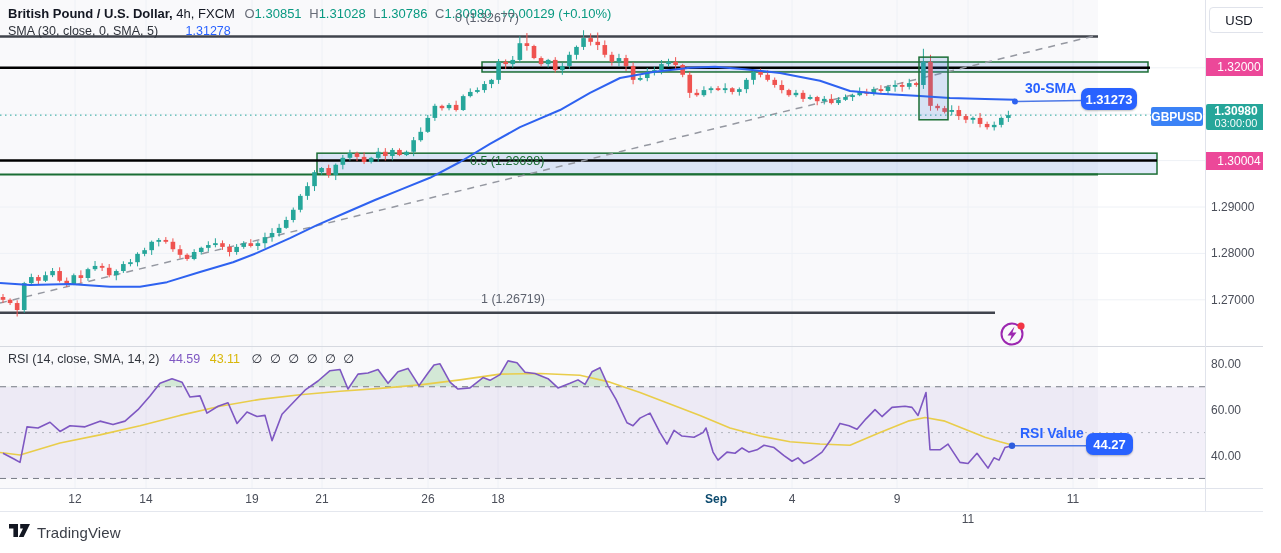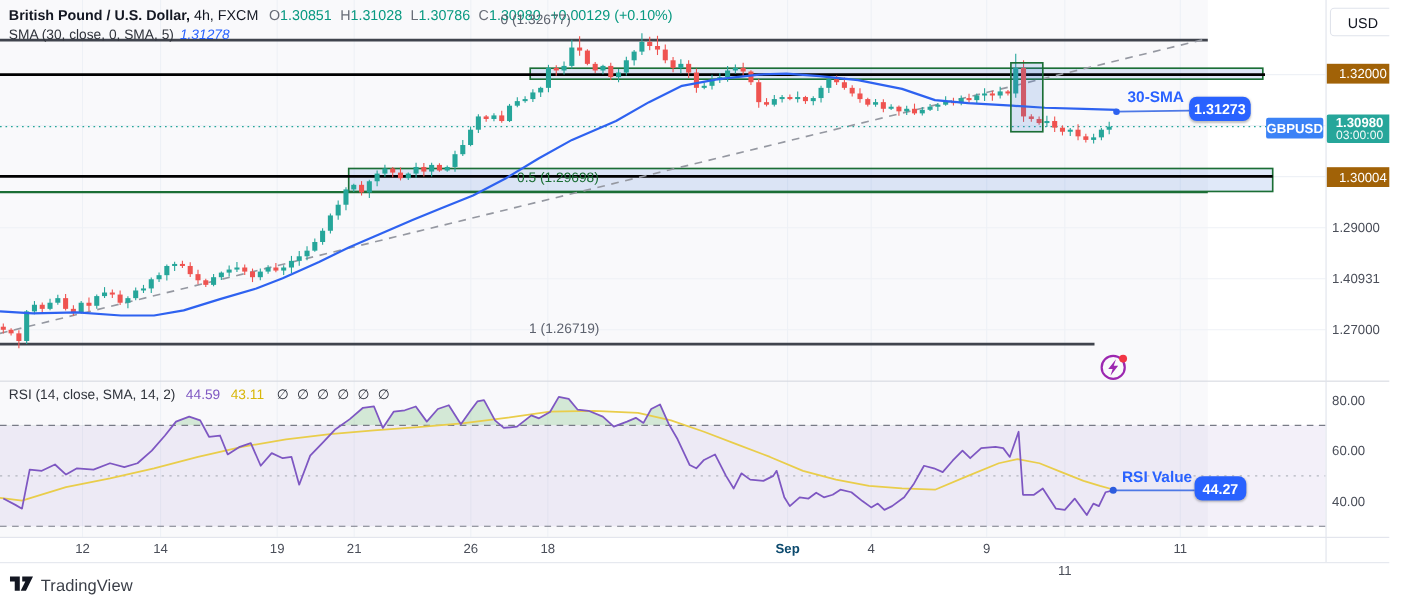--- a/index.html
+++ b/index.html
@@ -11,21 +11,21 @@
   .teal{color:#089981;}
   .blue{color:#2962ff;}
   .gray{color:#686d78;}
   .hdr2{font-size:12.5px;color:#30343c;}
   .fiblabel{font-size:12.5px;color:#5d626e;}
   .fibgreen{font-size:12.5px;color:#1b6e35;}
   .axis-label{font-size:12px;color:#4a4e59;}
   .time-label{font-size:12px;color:#4a4e59;transform:translateX(-50%);}
   .time-label.bold{font-weight:700;color:#0c4a6e;}
   .badge{display:flex;align-items:center;justify-content:center;color:#fff;box-sizing:border-box;}
-  .badge-black{background:#a16207;font-size:12px;width:66px;height:18px;}
+  .badge-black{background:#ec4899;font-size:12px;width:66px;height:18px;}
   .badge-blue{background:#2962ff;font-size:13px;font-weight:700;border-radius:7px;box-shadow:0 1px 2px rgba(0,0,0,.25);}
   .badge-teal{background:#3b82f6;font-size:12px;font-weight:700;border-radius:2px;}
   .badge-teal-axis{background:#26a69a;border-radius:2px;flex-direction:column;justify-content:center;line-height:12px;}
   .badge-teal-axis .l1{font-size:12px;font-weight:700;}
   .badge-teal-axis .l2{font-size:11px;font-weight:400;opacity:.95;}
   .callout{font-size:14px;font-weight:700;color:#2962ff;}
   .usd-btn{display:flex;align-items:center;justify-content:center;width:58px;height:24px;border:1px solid #e0e3eb;
            border-radius:4px;background:#fff;font-size:13px;color:#131722;cursor:pointer;}
   .sep-h{position:absolute;left:0;width:1281px;height:1px;background:#d6d9e0;}
   .logo{display:flex;align-items:center;gap:6px;}
@@ -379,21 +379,21 @@
     <span>FXCM</span>
     <span class="gray" style="margin-left:6px;">O</span><span class="teal">1.30851</span>
     <span class="gray" style="margin-left:4px;">H</span><span class="teal">1.31028</span>
     <span class="gray" style="margin-left:4px;">L</span><span class="teal">1.30786</span>
     <span class="gray" style="margin-left:4px;">C</span><span class="teal">1.30980</span>
     <span class="teal" style="margin-left:5px;">+0.00129 (+0.10%)</span>
   </div>
 
   <div class="abs hdr2" style="left:8px;top:24px;">
     <span>SMA (30, close, 0, SMA, 5)</span>
-    <span class="blue" style="margin-left:2px;font-style:italic;">1.31278</span>
+    <span class="blue" style="margin-left:24px;">1.31278</span>
   </div>
 
   <div class="abs fiblabel" style="left:455px;top:11px;">0 (1.32677)</div>
   <div class="abs fibgreen" style="left:470px;top:154px;">0.5 (1.29698)</div>
   <div class="abs fiblabel" style="left:481px;top:292px;">1 (1.26719)</div>
 
   <div class="abs callout" style="left:1025px;top:80px;">30-SMA</div>
   <div class="abs badge badge-blue" style="left:1081px;top:88px;width:56px;height:22px;">1.31273</div>
 
   <div class="abs badge badge-teal" style="left:1151px;top:107px;width:52px;height:19px;">GBPUSD</div>
@@ -412,21 +412,21 @@
     <span style="margin-left:8px;color:#2a2e39;letter-spacing:2px;">∅  ∅  ∅  ∅  ∅  ∅</span>
   </div>
 
   <div class="abs callout" style="left:1020px;top:425px;">RSI Value</div>
   <div class="abs badge badge-blue" style="left:1086px;top:433px;width:47px;height:22px;">44.27</div>
 
   <div class="abs usd-btn" style="left:1209px;top:7px;">USD</div>
 
   <div id="axis-labels">
       <div class="abs axis-label" style="left: 1211px; top: 200px;">1.29000</div>
-      <div class="abs axis-label" style="left: 1211px; top: 246.4px;">1.40931</div>
+      <div class="abs axis-label" style="left: 1211px; top: 246.4px;">1.28000</div>
       <div class="abs axis-label" style="left: 1211px; top: 292.8px;">1.27000</div>
       <div class="abs axis-label" style="left: 1211px; top: 356.81px;">80.00</div>
       <div class="abs axis-label" style="left: 1211px; top: 402.67px;">60.00</div>
       <div class="abs axis-label" style="left: 1211px; top: 448.53px;">40.00</div>
       <div class="abs time-label" style="left: 75px; top: 492px;">12</div>
       <div class="abs time-label" style="left: 146px; top: 492px;">14</div>
       <div class="abs time-label" style="left: 252px; top: 492px;">19</div>
       <div class="abs time-label" style="left: 322px; top: 492px;">21</div>
       <div class="abs time-label" style="left: 428px; top: 492px;">26</div>
       <div class="abs time-label" style="left: 498px; top: 492px;">18</div>

